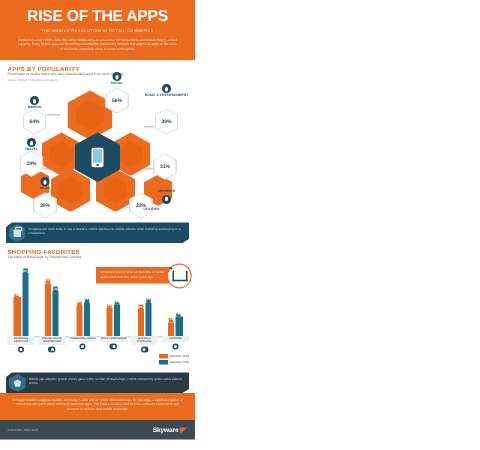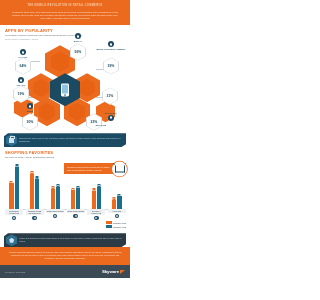--- a/index.html
+++ b/index.html
@@ -142,20 +142,21 @@
   .logo-tx{font-size:4.4px;font-weight:bold;color:#ffffff;letter-spacing:-.1px;}
   .logo-mk{width:0;height:0;border-left:5px solid #ec6a1e;
     border-bottom:4px solid transparent;margin-left:1px;}
 </style>
 </head>
 <body>
 
 <div class="page">
 
   <div class="header">
+    <div class="header-title">RISE OF THE APPS</div>
     <div class="header-sub">THE MOBILE REVOLUTION IN RETAIL COMMERCE</div>
     <div class="header-body">Consumers aren't 100% done this using mobile apps as an avenue for transactions and researching in a retail capacity. Every Mobile apps are becoming essential the median the moment that augments apps as the wave of the future, especially when it comes to shopping.</div>
   </div>
 
   <div class="sec1">
     <div class="sec-title">APPS BY POPULARITY</div>
     <div class="sec-sub">Percentage of mobile users who have downloaded apps from each category</div>
     <div class="sec-src">Source: Nielsen / Smartphone Analytics</div>
 
     <div class="hexwrap">

